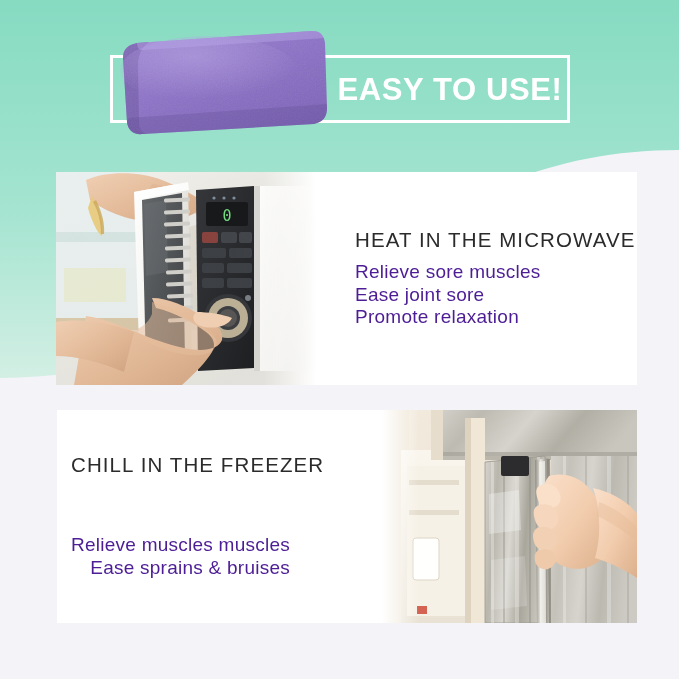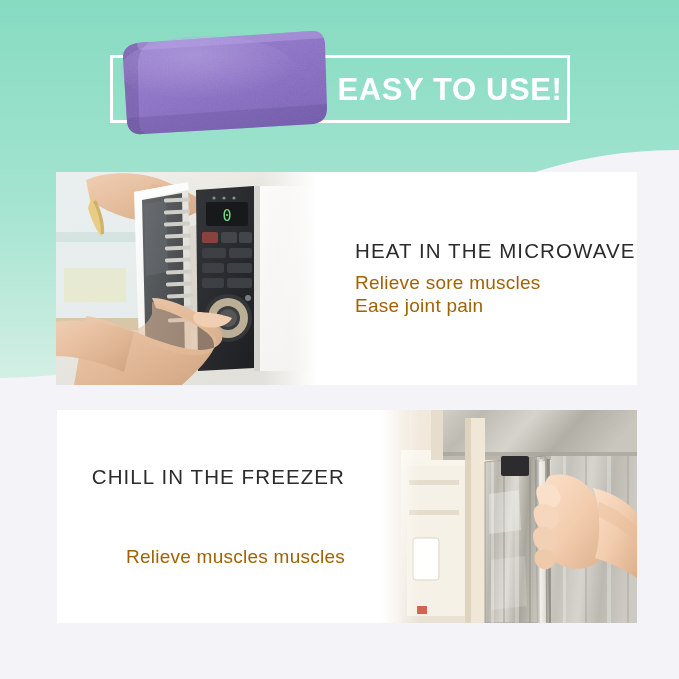--- a/index.html
+++ b/index.html
@@ -102,37 +102,37 @@
   }
 
   .panel {
     flex:1;
     display:flex;
     flex-direction:column;
     justify-content:center;
     padding:0 14px;
   }
   .panel-heat  { align-items:flex-start; padding-left:34px; }
-  .panel-chill { align-items:flex-end;   padding-right:34px;gap:48px; }
+  .panel-chill { align-items:flex-start;   padding-right:34px;gap:48px; }
 
   .panel h2 {
     font-family:"Liberation Sans", sans-serif;
     font-size:20.5px;
     font-weight:normal;
     color:#2b2b2b;
     letter-spacing:1.1px;
     margin-bottom:9px;
     white-space:nowrap;
   }
   .benefit-list { list-style:none; }
   .benefit-list li {
     font-family:"Liberation Sans", sans-serif;
     font-size:19px;
     font-weight:normal;
-    color:#a16207;
+    color:#4c1d95;
     line-height:1.21;
     letter-spacing:0.25px;
     white-space:nowrap;
   }
   .panel-chill .benefit-list li,
   .panel-chill h2 { text-align:right; }
 </style>
 </head>
 <body>
 
@@ -311,31 +311,33 @@
 
         <rect width="265" height="213" fill="url(#kitchenBg)" opacity="0.05"></rect>
       </svg>
       <div class="fade-right"></div>
     </div>
 
     <div class="panel panel-heat">
       <h2>HEAT IN THE MICROWAVE</h2>
       <ul class="benefit-list">
         <li>Relieve sore muscles</li>
-        <li>Ease joint pain</li>
+        <li>Ease joint sore</li>
+        <li>Promote relaxation</li>
       </ul>
     </div>
   </div>
 
   <div class="card card-chill">
 
     <div class="panel panel-chill">
       <h2>CHILL IN THE FREEZER</h2>
       <ul class="benefit-list">
         <li>Relieve muscles muscles</li>
+        <li>Ease sprains &amp; bruises</li>
       </ul>
     </div>
 
     <div class="photo photo-chill">
       <svg viewBox="0 0 258 213" preserveAspectRatio="xMidYMid slice" xmlns="http://www.w3.org/2000/svg">
         <defs>
           <linearGradient id="fridgeWall" x1="0" y1="0" x2="1" y2="0.4">
             <stop offset="0%" stop-color="#f4ece0"></stop>
             <stop offset="100%" stop-color="#e6dccb"></stop>
           </linearGradient>

